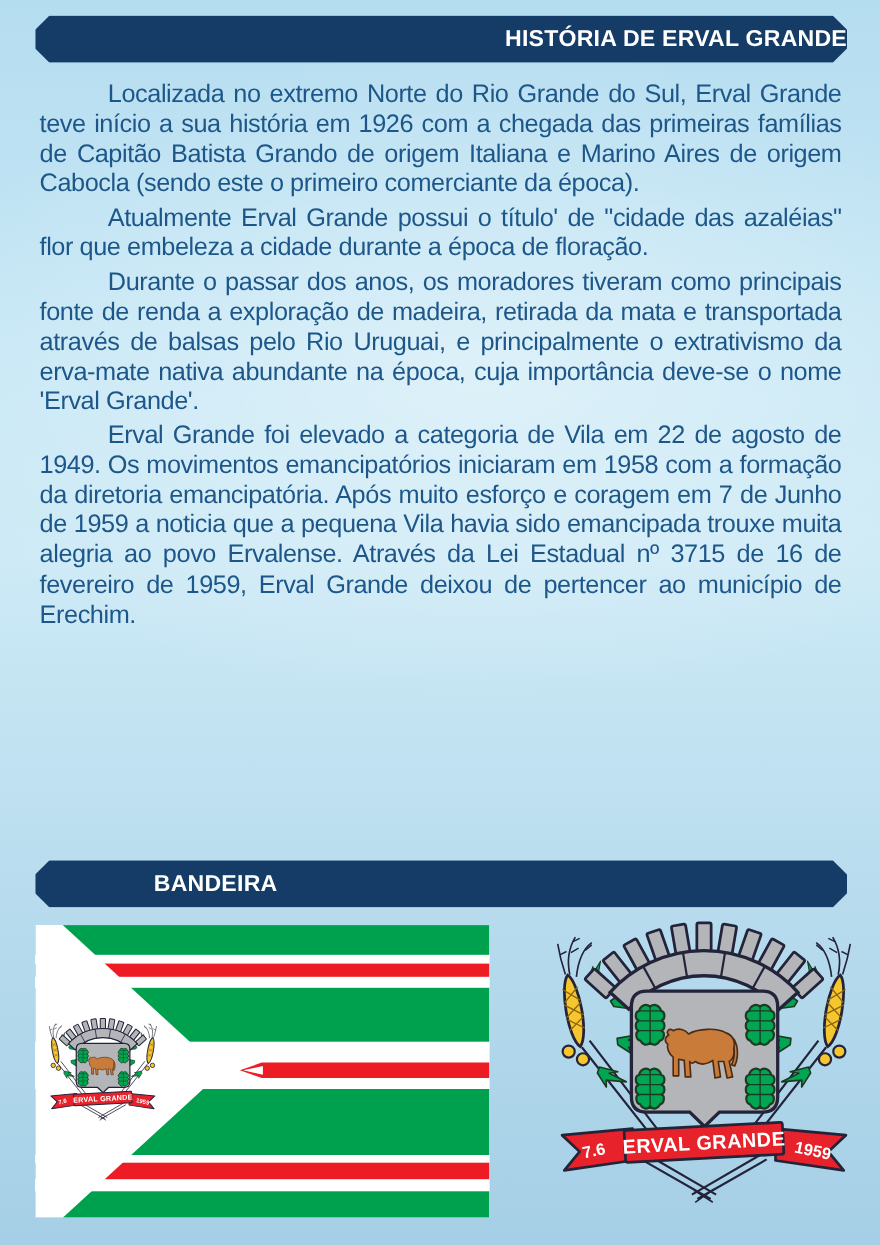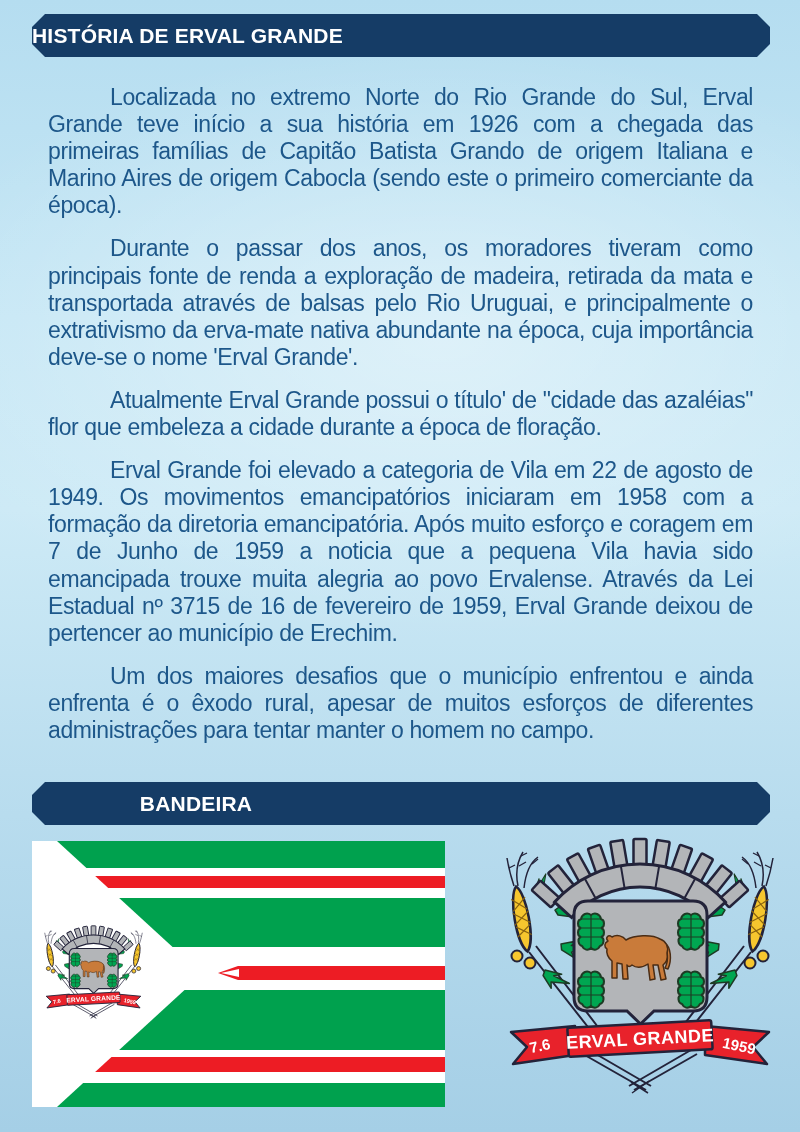--- a/index.html
+++ b/index.html
@@ -9,31 +9,31 @@
     background:
       radial-gradient(ellipse 900px 480px at 55% 30%, rgba(255,255,255,0.40), rgba(255,255,255,0) 62%),
       linear-gradient(180deg,#b5ddf0 0%,#c6e7f5 28%,#cdeaf6 45%,#b8dcee 72%,#a5cfe6 100%);
   }
   .banner{
     position:absolute;left:32px;right:30px;height:43px;
     background:#153c66;
     clip-path:polygon(13px 0,calc(100% - 13px) 0,100% 13px,100% calc(100% - 13px),calc(100% - 13px) 100%,13px 100%,0 calc(100% - 13px),0 13px);
     color:#ffffff;font-weight:bold;font-size:21px;letter-spacing:0.2px;
   }
-  .banner-1{top:14px;display:flex;align-items:center;justify-content:flex-start;}
+  .banner-1{top:14px;display:flex;align-items:center;justify-content:flex-end;}
   .banner-2{top:782px;}
   .banner-2 .lbl{position:absolute;top:50%;transform:translate(-50%,-50%);white-space:nowrap;}
   .lbl-bandeira{left:164px;}
   .lbl-brasao{left:588px;margin-top:38px;}
   .history{
     position:absolute;top:68px;left:32px;right:31px;
     color:#1d578a;font-size:23px;line-height:27.1px;letter-spacing:-0.4px;
     text-align:justify;
   }
-  .history p{margin:16px;}
+  .history p{margin:4px;}
   .history p.ind{text-indent:62px;}
   .flag{
     position:absolute;left:32px;top:841px;width:413px;height:266px;background:#fff;
   }
   .flag svg{display:block;width:100%;height:100%;}
   .brasao{
     position:absolute;left:505px;top:834px;width:270px;height:274px;
   }
   .brasao svg{display:block;width:100%;height:100%;}
   .defs-holder{position:absolute;width:0;height:0;overflow:hidden;}
@@ -119,24 +119,23 @@
 </svg>
 
 <div class="page">
 
   <div class="banner banner-1">
     <span>HISTÓRIA DE ERVAL GRANDE</span>
   </div>
 
   <div class="history">
     <p class="ind">Localizada no extremo Norte do Rio Grande do Sul, Erval Grande teve início a sua história em 1926 com a chegada das primeiras famílias de Capitão Batista Grando de origem Italiana e Marino Aires de origem Cabocla (sendo este o primeiro comerciante da época).</p>
+    <p class="ind">Atualmente Erval Grande possui o título' de "cidade das azaléias" flor que embeleza a cidade durante a época de floração.</p>
     <p class="ind">Durante o passar dos anos, os moradores tiveram como principais fonte de renda a exploração de madeira, retirada da mata e transportada através de balsas pelo Rio Uruguai, e principalmente o extrativismo da erva-mate nativa abundante na época, cuja importância deve-se o nome 'Erval Grande'.</p>
-    <p class="ind">Atualmente Erval Grande possui o título' de "cidade das azaléias" flor que embeleza a cidade durante a época de floração.</p>
     <p class="ind">Erval Grande foi elevado a categoria de Vila em 22 de agosto de 1949. Os movimentos emancipatórios iniciaram em 1958 com a formação da diretoria emancipatória. Após muito esforço e coragem em 7 de Junho de 1959 a noticia que a pequena Vila havia sido emancipada trouxe muita alegria ao povo Ervalense. Através da Lei Estadual nº 3715 de 16 de fevereiro de 1959, Erval Grande deixou de pertencer ao município de Erechim.</p>
-    <p class="ind">Um dos maiores desafios que o município enfrentou e ainda enfrenta é o êxodo rural, apesar de muitos esforços de diferentes administrações para tentar manter o homem no campo.</p>
   </div>
 
   <div class="banner banner-2">
     <span class="lbl lbl-bandeira">BANDEIRA</span>
     <span class="lbl lbl-brasao">BRASÃO</span>
   </div>
 
   <div class="flag">
     <svg viewBox="0 0 413 266" preserveAspectRatio="none">
       <rect x="0" y="0" width="413" height="266" fill="#ffffff"></rect>

